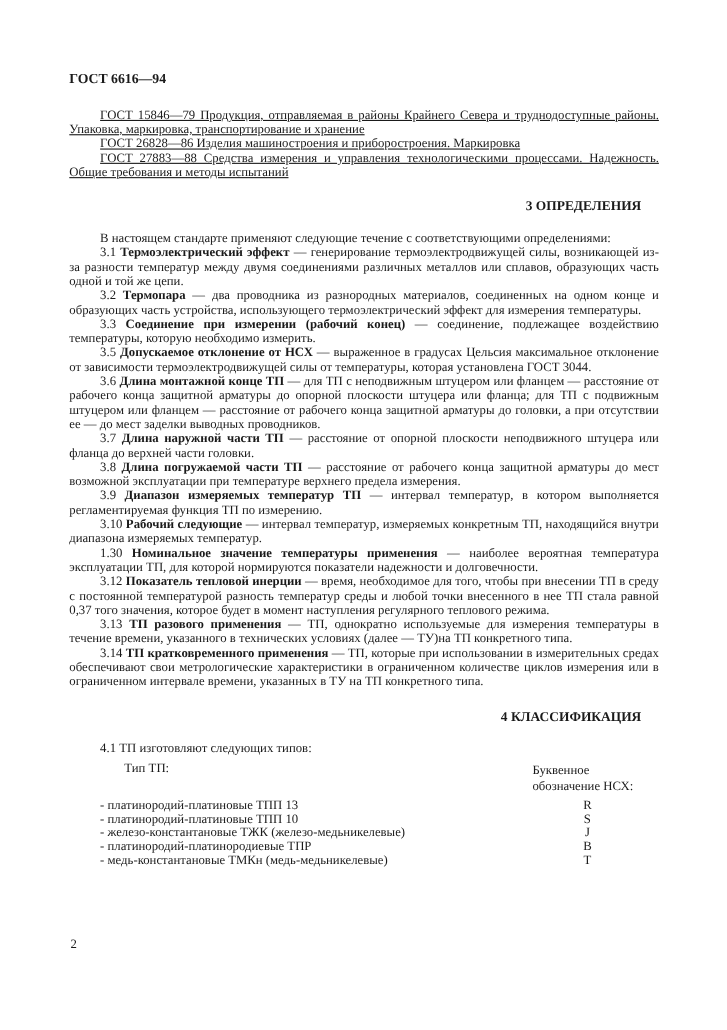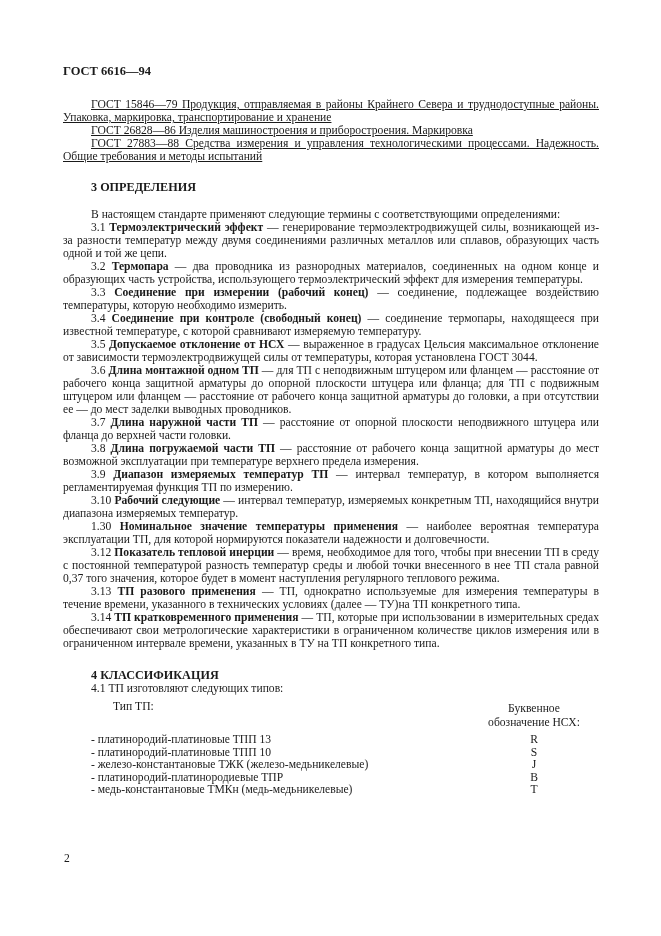--- a/index.html
+++ b/index.html
@@ -37,23 +37,24 @@
     }
     p.para {
       margin: 0;
       text-indent: 28px;
       text-align: justify;
       text-align-last: left;
     }
     .section-title {
       font-weight: bold;
       font-size: 12.2px;
-      margin: 0;
+      margin: 16px;
       padding-left: 28px;
       line-height: 13px;
+      text-align: right;
     }
     .sec3-title { margin-top: 18px; }
     .sec3-body { margin-top: 14px; }
     .term { font-weight: bold; }
     .sec4-title { margin-top: 19px; }
     .sec4-intro {
       padding-left: 28px;
       line-height: 13px;
     }
     .types-table {
@@ -64,21 +65,20 @@
     .col-head-left {
       position: absolute;
       left: 50px;
       top: 0;
     }
     .col-head-right {
       position: absolute;
       left: 421px;
       width: 100px;
       top: 2px;
-      text-align: center;
       line-height: 14px;
     }
     .type-rows {
       position: absolute;
       left: 0;
       top: 34px;
       width: 536px;
     }
     .type-row {
       position: relative;
@@ -112,33 +112,32 @@
 
   <div class="refs">
     <p class="para">ГОСТ 15846—79 Продукция, отправляемая в районы Крайнего Севера и труднодоступные районы. Упаковка, маркировка, транспортирование и хранение</p>
     <p class="para">ГОСТ 26828—86 Изделия машиностроения и приборостроения. Маркировка</p>
     <p class="para">ГОСТ 27883—88 Средства измерения и управления технологическими процессами. Надежность. Общие требования и методы испытаний</p>
   </div>
 
   <h2 class="section-title sec3-title">3 ОПРЕДЕЛЕНИЯ</h2>
 
   <div class="sec3-body">
-    <p class="para">В настоящем стандарте применяют следующие термины с соответствующими определениями:</p>
+    <p class="para">В настоящем стандарте применяют следующие течение с соответствующими определениями:</p>
 
     <p class="para"><span>3.1</span> <span class="term">Термоэлектрический эффект</span> <span>— генерирование термоэлектродвижущей силы, возникающей из-за разности температур между двумя соединениями различных металлов или сплавов, образующих часть одной и той же цепи.</span></p>
 
     <p class="para"><span>3.2</span> <span class="term">Термопара</span> <span>— два проводника из разнородных материалов, соединенных на одном конце и образующих часть устройства, использующего термоэлектрический эффект для измерения температуры.</span></p>
 
     <p class="para"><span>3.3</span> <span class="term">Соединение при измерении (рабочий конец)</span> <span>— соединение, подлежащее воздействию температуры, которую необходимо измерить.</span></p>
 
-    <p class="para"><span>3.4</span> <span class="term">Соединение при контроле (свободный конец)</span> <span>— соединение термопары, находящееся при известной температуре, с которой сравнивают измеряемую температуру.</span></p>
 
     <p class="para"><span>3.5</span> <span class="term">Допускаемое отклонение от НСХ</span> <span>— выраженное в градусах Цельсия максимальное отклонение от зависимости термоэлектродвижущей силы от температуры, которая установлена ГОСТ 3044.</span></p>
 
-    <p class="para"><span>3.6</span> <span class="term">Длина монтажной одном ТП</span> <span>— для ТП с неподвижным штуцером или фланцем — расстояние от рабочего конца защитной арматуры до опорной плоскости штуцера или фланца; для ТП с подвижным штуцером или фланцем — расстояние от рабочего конца защитной арматуры до головки, а при отсутствии ее — до мест заделки выводных проводников.</span></p>
+    <p class="para"><span>3.6</span> <span class="term">Длина монтажной конце ТП</span> <span>— для ТП с неподвижным штуцером или фланцем — расстояние от рабочего конца защитной арматуры до опорной плоскости штуцера или фланца; для ТП с подвижным штуцером или фланцем — расстояние от рабочего конца защитной арматуры до головки, а при отсутствии ее — до мест заделки выводных проводников.</span></p>
 
     <p class="para"><span>3.7</span> <span class="term">Длина наружной части ТП</span> <span>— расстояние от опорной плоскости неподвижного штуцера или фланца до верхней части головки.</span></p>
 
     <p class="para"><span>3.8</span> <span class="term">Длина погружаемой части ТП</span> <span>— расстояние от рабочего конца защитной арматуры до мест возможной эксплуатации при температуре верхнего предела измерения.</span></p>
 
     <p class="para"><span>3.9</span> <span class="term">Диапазон измеряемых температур ТП</span> <span>— интервал температур, в котором выполняется регламентируемая функция ТП по измерению.</span></p>
 
     <p class="para"><span>3.10</span> <span class="term">Рабочий следующие</span> <span>— интервал температур, измеряемых конкретным ТП, находящийся внутри диапазона измеряемых температур.</span></p>
 
     <p class="para"><span>1.30</span> <span class="term">Номинальное значение температуры применения</span> <span>— наиболее вероятная температура эксплуатации ТП, для которой нормируются показатели надежности и долговечности.</span></p>

